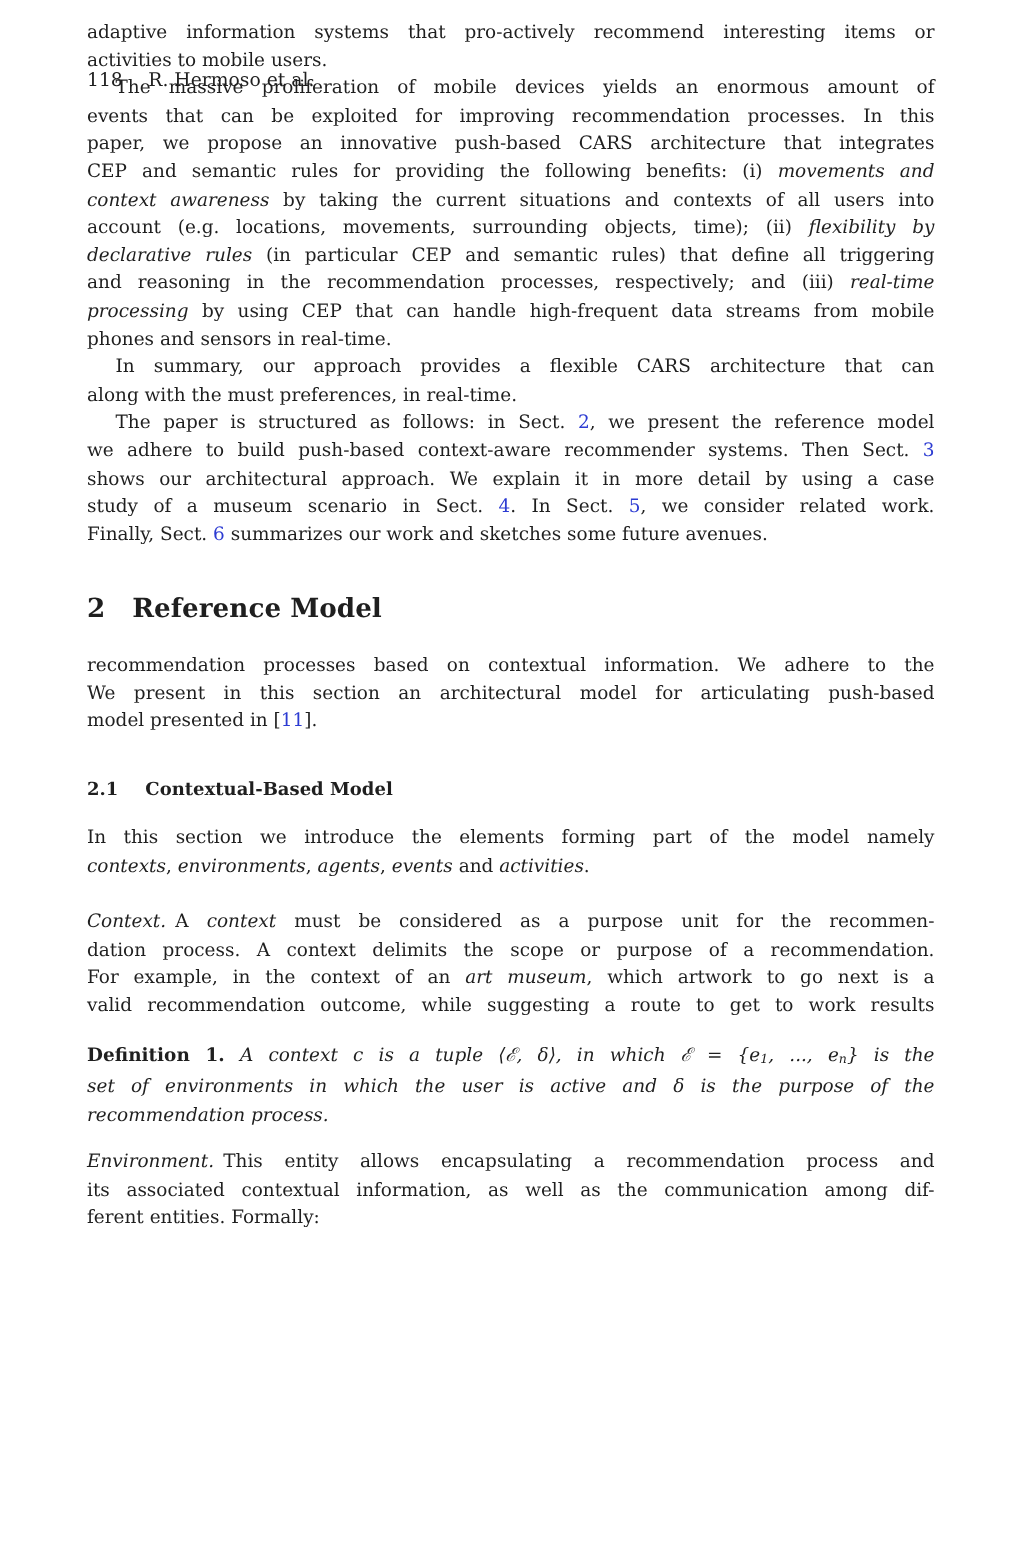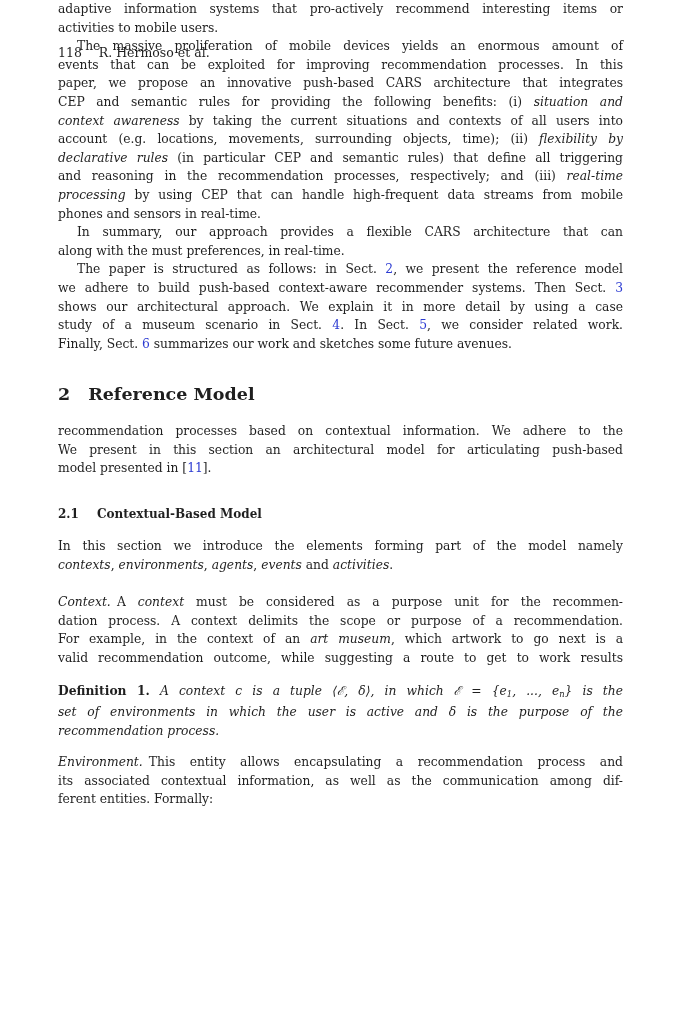--- a/index.html
+++ b/index.html
@@ -15,21 +15,21 @@
   .running-header {
     position: absolute;
     top: 45px; left: 58px; right: 60px;
     font-size: 12.5px;
     line-height: 15px;
     white-space: nowrap;
   }
   .running-header .pagenum { display: inline-block; margin-right: 17px; }
   .content {
     position: absolute;
-    top: 0; left: 58px;
+    top: 12px; left: 58px;
     width: 565px;
     font-size: 12.3px;
     line-height: 18.6px;
   }
   .para { margin: 0; }
   .line {
     text-align: justify;
     text-align-last: justify;
     white-space: normal;
   }
@@ -62,21 +62,21 @@
   </div>
   <div class="content" data-name="page-body">
       <div class="para" data-name="para-continuation">
         <div class="line" data-name="text-line"><span data-name="text-run">adaptive information systems that pro-actively recommend interesting items or</span></div>
         <div class="line last" data-name="text-line"><span data-name="text-run">activities to mobile users.</span></div>
       </div>
       <div class="para" data-name="para-motivation">
         <div class="line ind" data-name="text-line"><span data-name="text-run">The massive proliferation of mobile devices yields an enormous amount of</span></div>
         <div class="line" data-name="text-line"><span data-name="text-run">events that can be exploited for improving recommendation processes. In this</span></div>
         <div class="line" data-name="text-line"><span data-name="text-run">paper, we propose an innovative push-based CARS architecture that integrates</span></div>
-        <div class="line" data-name="text-line"><span data-name="text-run">CEP and semantic rules for providing the following benefits: (i) </span><span class="it" data-name="text-run">situation and</span></div>
+        <div class="line" data-name="text-line"><span data-name="text-run">CEP and semantic rules for providing the following benefits: (i) </span><span class="it" data-name="text-run">movements and</span></div>
         <div class="line" data-name="text-line"><span class="it" data-name="text-run">context awareness</span><span data-name="text-run"> by taking the current situations and contexts of all users into</span></div>
         <div class="line" data-name="text-line"><span data-name="text-run">account (e.g. locations, movements, surrounding objects, time); (ii) </span><span class="it" data-name="text-run">flexibility by</span></div>
         <div class="line" data-name="text-line"><span class="it" data-name="text-run">declarative rules</span><span data-name="text-run"> (in particular CEP and semantic rules) that define all triggering</span></div>
         <div class="line" data-name="text-line"><span data-name="text-run">and reasoning in the recommendation processes, respectively; and (iii) </span><span class="it" data-name="text-run">real-time</span></div>
         <div class="line" data-name="text-line"><span class="it" data-name="text-run">processing</span><span data-name="text-run"> by using CEP that can handle high-frequent data streams from mobile</span></div>
         <div class="line last" data-name="text-line"><span data-name="text-run">phones and sensors in real-time.</span></div>
       </div>
       <div class="para" data-name="para-summary">
         <div class="line ind" data-name="text-line"><span data-name="text-run">In summary, our approach provides a flexible CARS architecture that can</span></div>
         <div class="line last" data-name="text-line"><span data-name="text-run">along with the must preferences, in real-time.</span></div>

